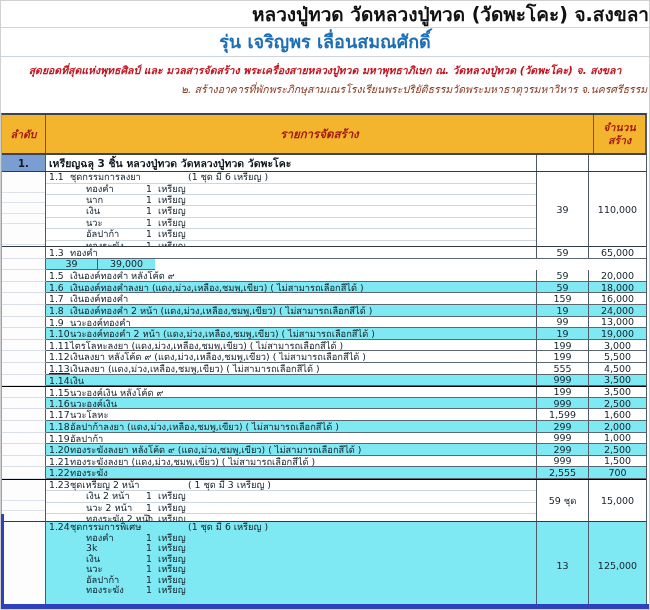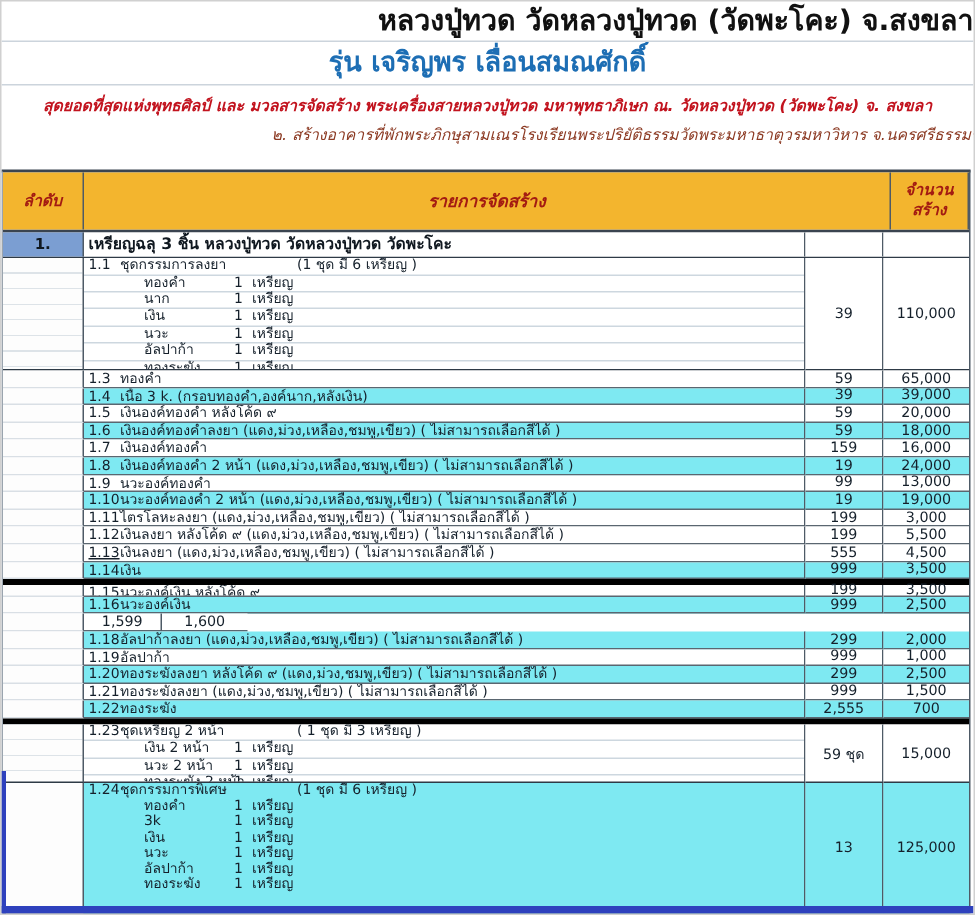--- a/index.html
+++ b/index.html
@@ -19,21 +19,21 @@
     border-top:1px solid #ccd4dc;border-bottom:1px solid #ccd4dc;padding:2px 12px;}
   .doc-tagline{font-size:10.5px;font-weight:bold;font-style:italic;color:var(--tagline-red);text-align:center;margin-top:5px;white-space:nowrap;}
   .purpose{font-size:10.5px;font-style:italic;color:var(--purpose-maroon);margin-top:4px;white-space:nowrap;}
   .purpose .lead{font-weight:bold;}
   .purpose-2{padding-left:180px;margin-top:2px;}
 
   
   .ptable{position:absolute;left:0;right:2px;top:112px;bottom:0;display:flex;flex-direction:column;
     border-top:2px solid #3a4450;border-left:1px solid #9aa4ae;border-right:1px solid var(--grid);}
   .trow{display:flex;align-items:stretch;flex:0 0 auto;}
-  .c-no{width:54px;border-right:1px solid var(--grid);background:#fdfdfd;text-align:center;flex:0 0 auto;}
+  .c-no{width:44px;border-right:1px solid var(--grid);background:#fdfdfd;text-align:center;flex:0 0 auto;}
   .c-label{flex:1 1 auto;border-right:1px solid var(--grid);overflow:hidden;}
   .c-qty{width:52px;border-right:1px solid var(--grid);text-align:center;flex:0 0 auto;
     display:flex;align-items:center;justify-content:center;font-size:9.5px;color:#15202b;}
   .c-price{width:57px;text-align:center;flex:0 0 auto;display:flex;align-items:center;justify-content:center;font-size:9.5px;color:#15202b;}
 
   
   .thead{height:40px;border-bottom:2px solid #3a4450;}
   .thead > div{background:var(--header-bg);color:var(--header-text);font-weight:bold;font-style:italic;
     display:flex;flex-direction:column;align-items:center;justify-content:center;font-size:10.5px;line-height:13px;}
   .thead .c-label{font-size:11.5px;}
@@ -45,21 +45,21 @@
   .section .c-label{font-size:10.5px;font-weight:bold;color:#101820;line-height:16px;padding-left:3px;white-space:nowrap;}
 
   
   .item{height:11.6px;}
   .item .c-label{font-size:9.3px;line-height:11.3px;color:#15202b;white-space:nowrap;}
   .item .c-no,.item .c-label,.item .c-qty,.item .c-price{border-bottom:1px solid #5a6670;}
   .item .c-no{border-bottom-color:#d9dfe5;}
   .no-inline{display:inline-block;width:24px;padding-left:3px;flex:0 0 auto;}
   .bg-cyan .c-label,.bg-cyan .c-qty,.bg-cyan .c-price{background:var(--row-cyan);}
   .bg-white .c-label,.bg-white .c-qty,.bg-white .c-price{background:#fff;}
-  .thick-top{border-top:4px solid #000000;}
+  .thick-top{border-top:1px solid #000000;}
 
   
   .block .c-no,.block .c-label,.block .c-qty,.block .c-price{border-bottom:1px solid #2e3a46;}
   .block .c-label{font-size:9.3px;color:#15202b;}
   .block .bhead{display:flex;line-height:10.6px;white-space:nowrap;}
   .block .btitle{display:inline-block;width:118px;}
   .block .bitem{display:flex;line-height:10.4px;white-space:nowrap;}
   .block .bname{display:inline-block;width:92px;padding-left:40px;}
   .block .bqty{display:inline-block;width:14px;text-align:right;margin-right:6px;}
   .bg-white.block .bitem{border-top:1px solid var(--grid-light);}
@@ -139,21 +139,20 @@
           <div class="c-price">110,000</div>
         </div>
         <div class="trow item bg-white">
           <div class="c-no"></div>
           <div class="c-label"><div class="no-inline" style="display: inline-block;">1.3</div>ทองคำ</div>
           <div class="c-qty">59</div>
           <div class="c-price">65,000</div>
         </div>
         <div class="trow item bg-cyan">
           <div class="c-no"></div>
-          <div class="c-label"><div class="no-inline" style="display: inline-block;">1.4</div>เนื้อ 3 k.   (กรอบทองคำ,องค์นาก,หลังเงิน)</div>
           <div class="c-qty">39</div>
           <div class="c-price">39,000</div>
         </div>
         <div class="trow item bg-white">
           <div class="c-no"></div>
           <div class="c-label"><div class="no-inline" style="display: inline-block;">1.5</div>เงินองค์ทองคำ  หลังโค้ด ๙</div>
           <div class="c-qty">59</div>
           <div class="c-price">20,000</div>
         </div>
         <div class="trow item bg-cyan">
@@ -217,20 +216,21 @@
           <div class="c-price">3,500</div>
         </div>
         <div class="trow item bg-cyan">
           <div class="c-no"></div>
           <div class="c-label"><div class="no-inline" style="display: inline-block;">1.16</div>นวะองค์เงิน</div>
           <div class="c-qty">999</div>
           <div class="c-price">2,500</div>
         </div>
         <div class="trow item bg-white">
           <div class="c-no"></div>
+          <div class="c-label"><div class="no-inline" style="display: inline-block;">1.17</div>นวะโลหะ</div>
           <div class="c-qty">1,599</div>
           <div class="c-price">1,600</div>
         </div>
         <div class="trow item bg-cyan">
           <div class="c-no"></div>
           <div class="c-label"><div class="no-inline" style="display: inline-block;">1.18</div>อัลปาก้าลงยา  (แดง,ม่วง,เหลือง,ชมพู,เขียว) ( ไม่สามารถเลือกสีได้ )</div>
           <div class="c-qty">299</div>
           <div class="c-price">2,000</div>
         </div>
         <div class="trow item bg-white">

